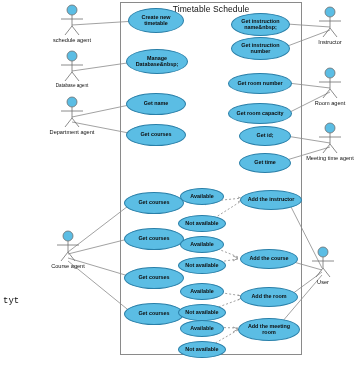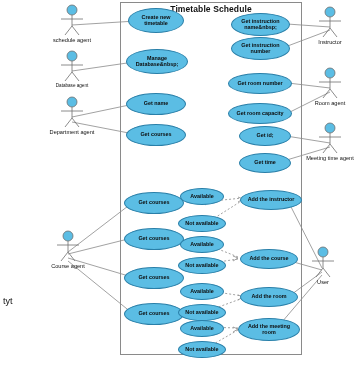--- a/index.html
+++ b/index.html
@@ -8,21 +8,21 @@
     font-family:"Liberation Sans","DejaVu Sans",sans-serif;
     color:#1b1b1b;
   }
   #canvas{position:absolute;left:0;top:0;width:360px;height:366px;}
   svg.layer{position:absolute;left:0;top:0;width:360px;height:366px;}
   .boundary{
     position:absolute;border:1px solid #8a8a8a;background:transparent;
     box-sizing:border-box;
   }
   .boundary-title{
-    position:absolute;text-align:center;font-size:8.5px;font-weight:bold;
+    position:absolute;text-align:center;font-size:8.5px;font-weight:normal;
     color:#111;letter-spacing:0.1px;white-space:nowrap;
   }
   .uc{
     position:absolute;box-sizing:border-box;
     border:1px solid #2a7fa8;border-radius:50%;
     background:#5bbde4;
     display:flex;align-items:center;justify-content:center;
     text-align:center;line-height:1.02;
     font-size:5.4px;font-weight:bold;color:#0d0d0d;
     padding:0 2px;
@@ -282,15 +282,15 @@
     </div>
 
   <div class="uc" style="left:240px;top:287px;width:58px;height:20px;">
     <span>Add the room</span>
     </div>
 
   <div class="uc" style="left:238px;top:318px;width:62px;height:23px;">
     <span>Add the meeting room</span>
     </div>
 
-  <div class="stray-text" style="left:3px;top:296px;">tyt</div>
+  <div class="stray-text" style="left:3px;top:296px;font-family:Liberation Mono, monospace;">tyt</div>
 
 </div>
 
 </body></html>

